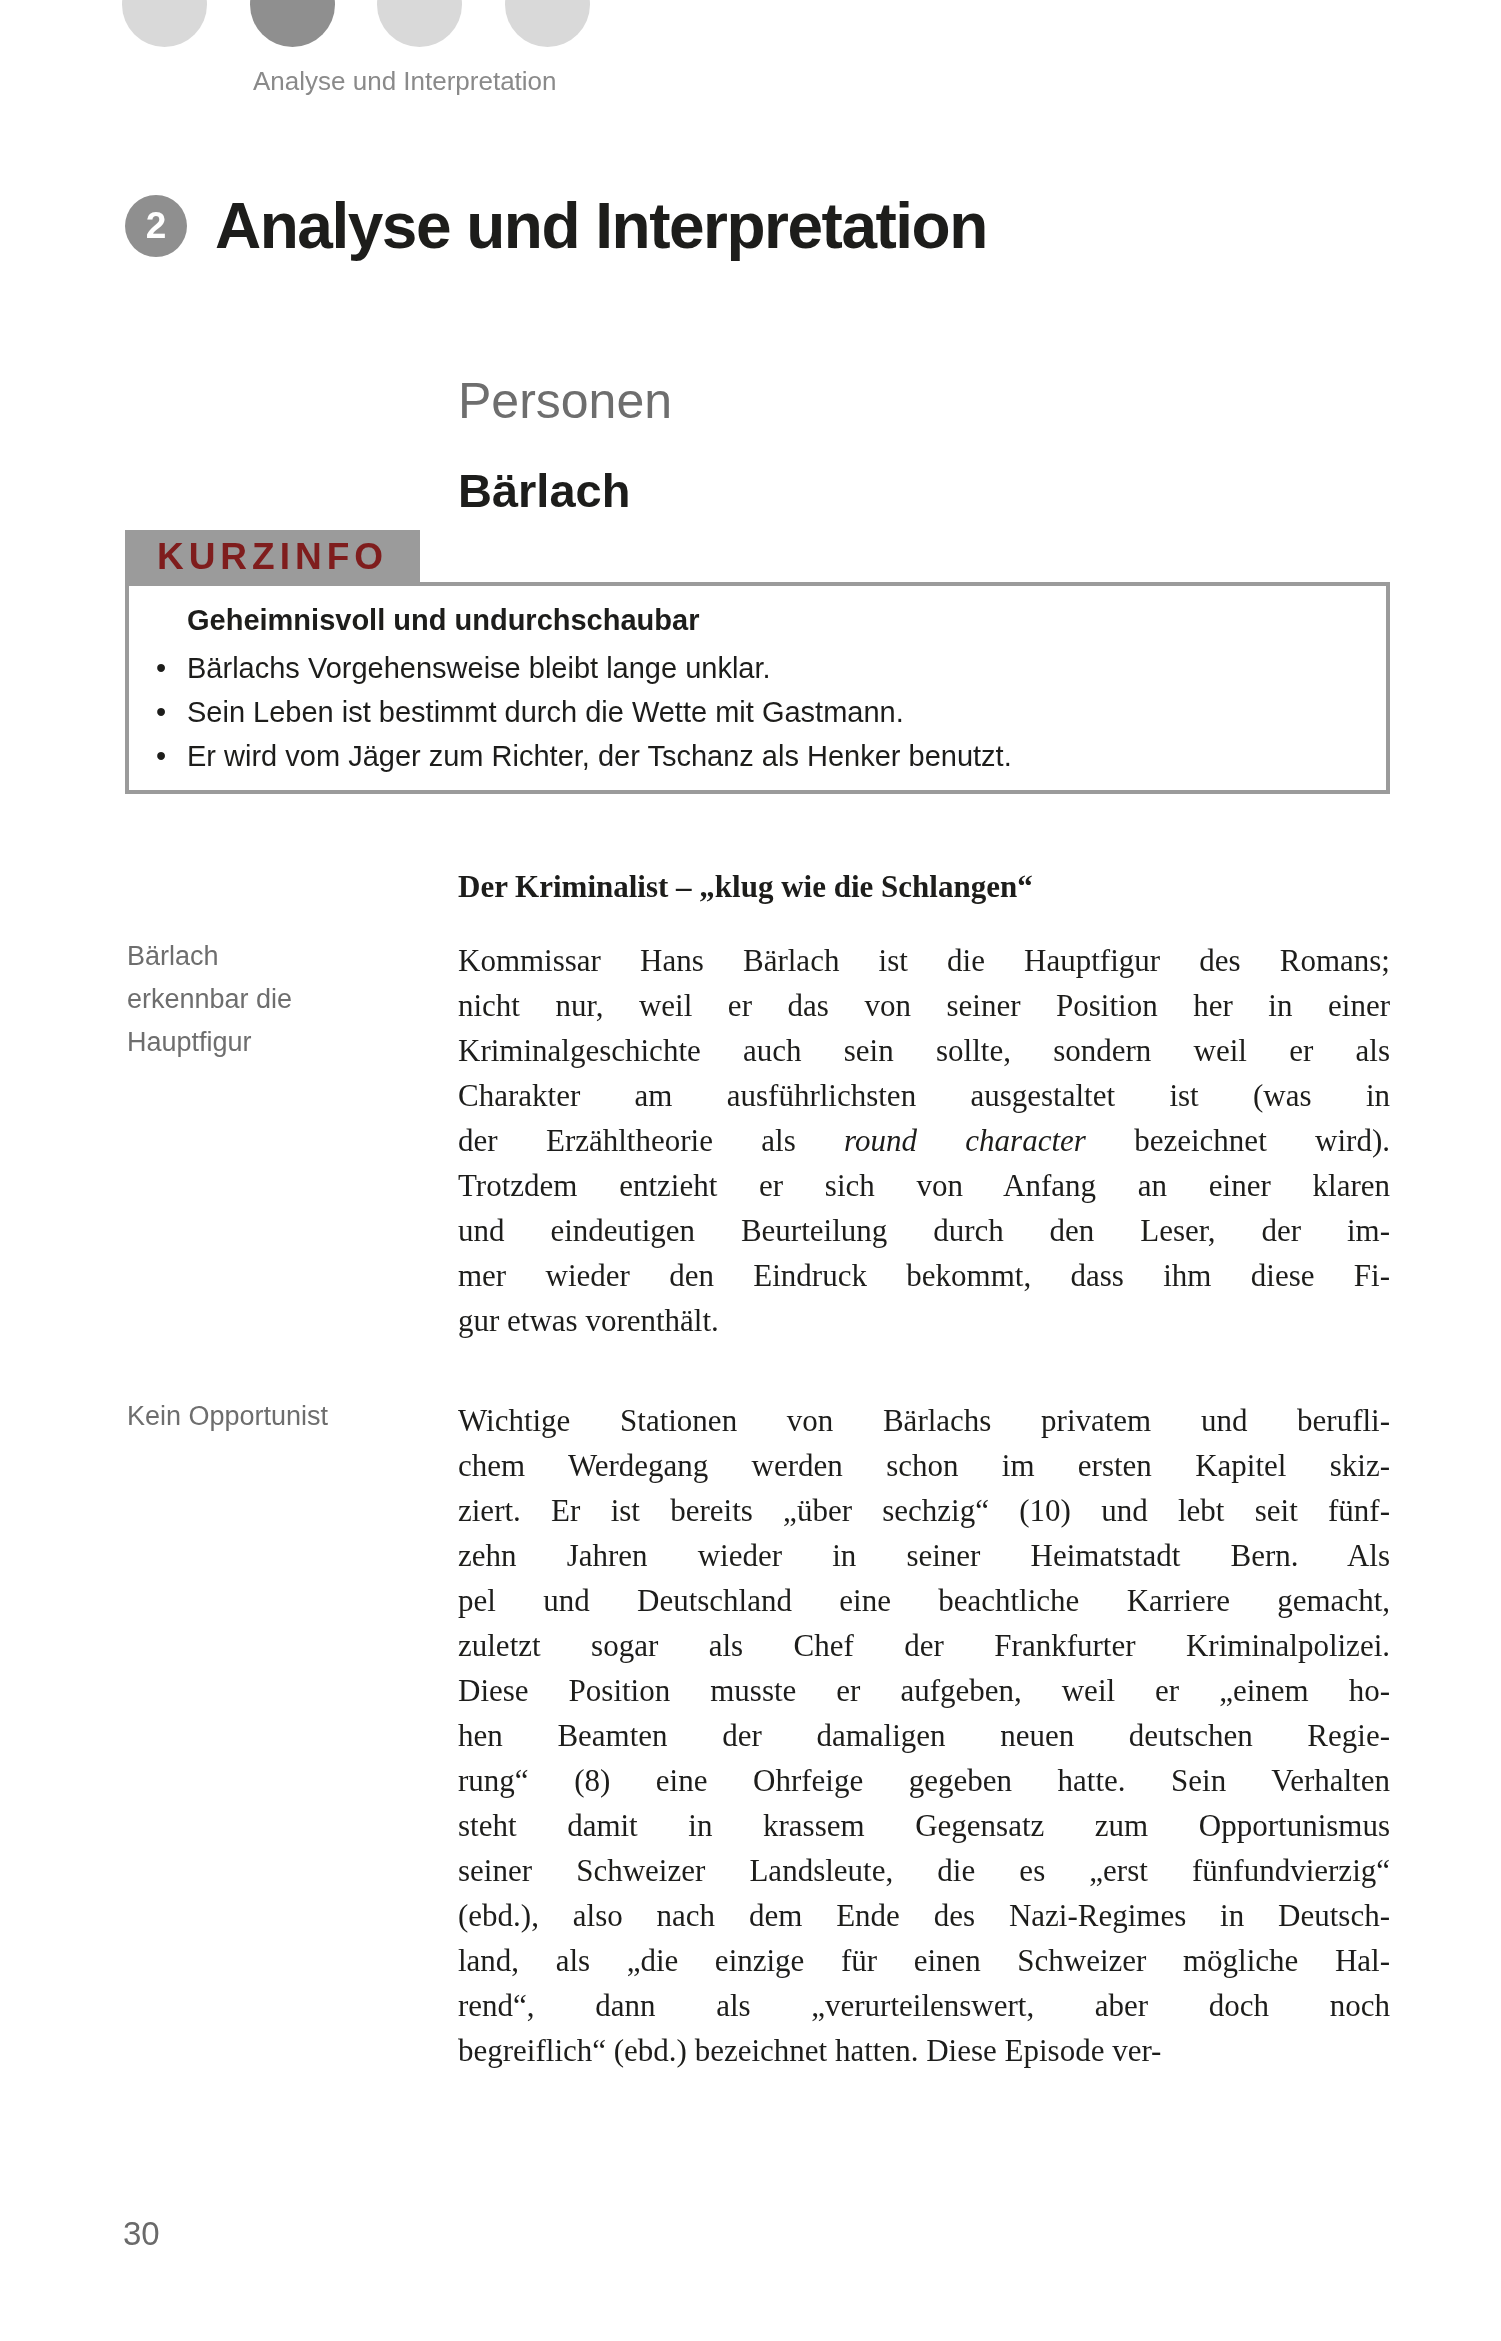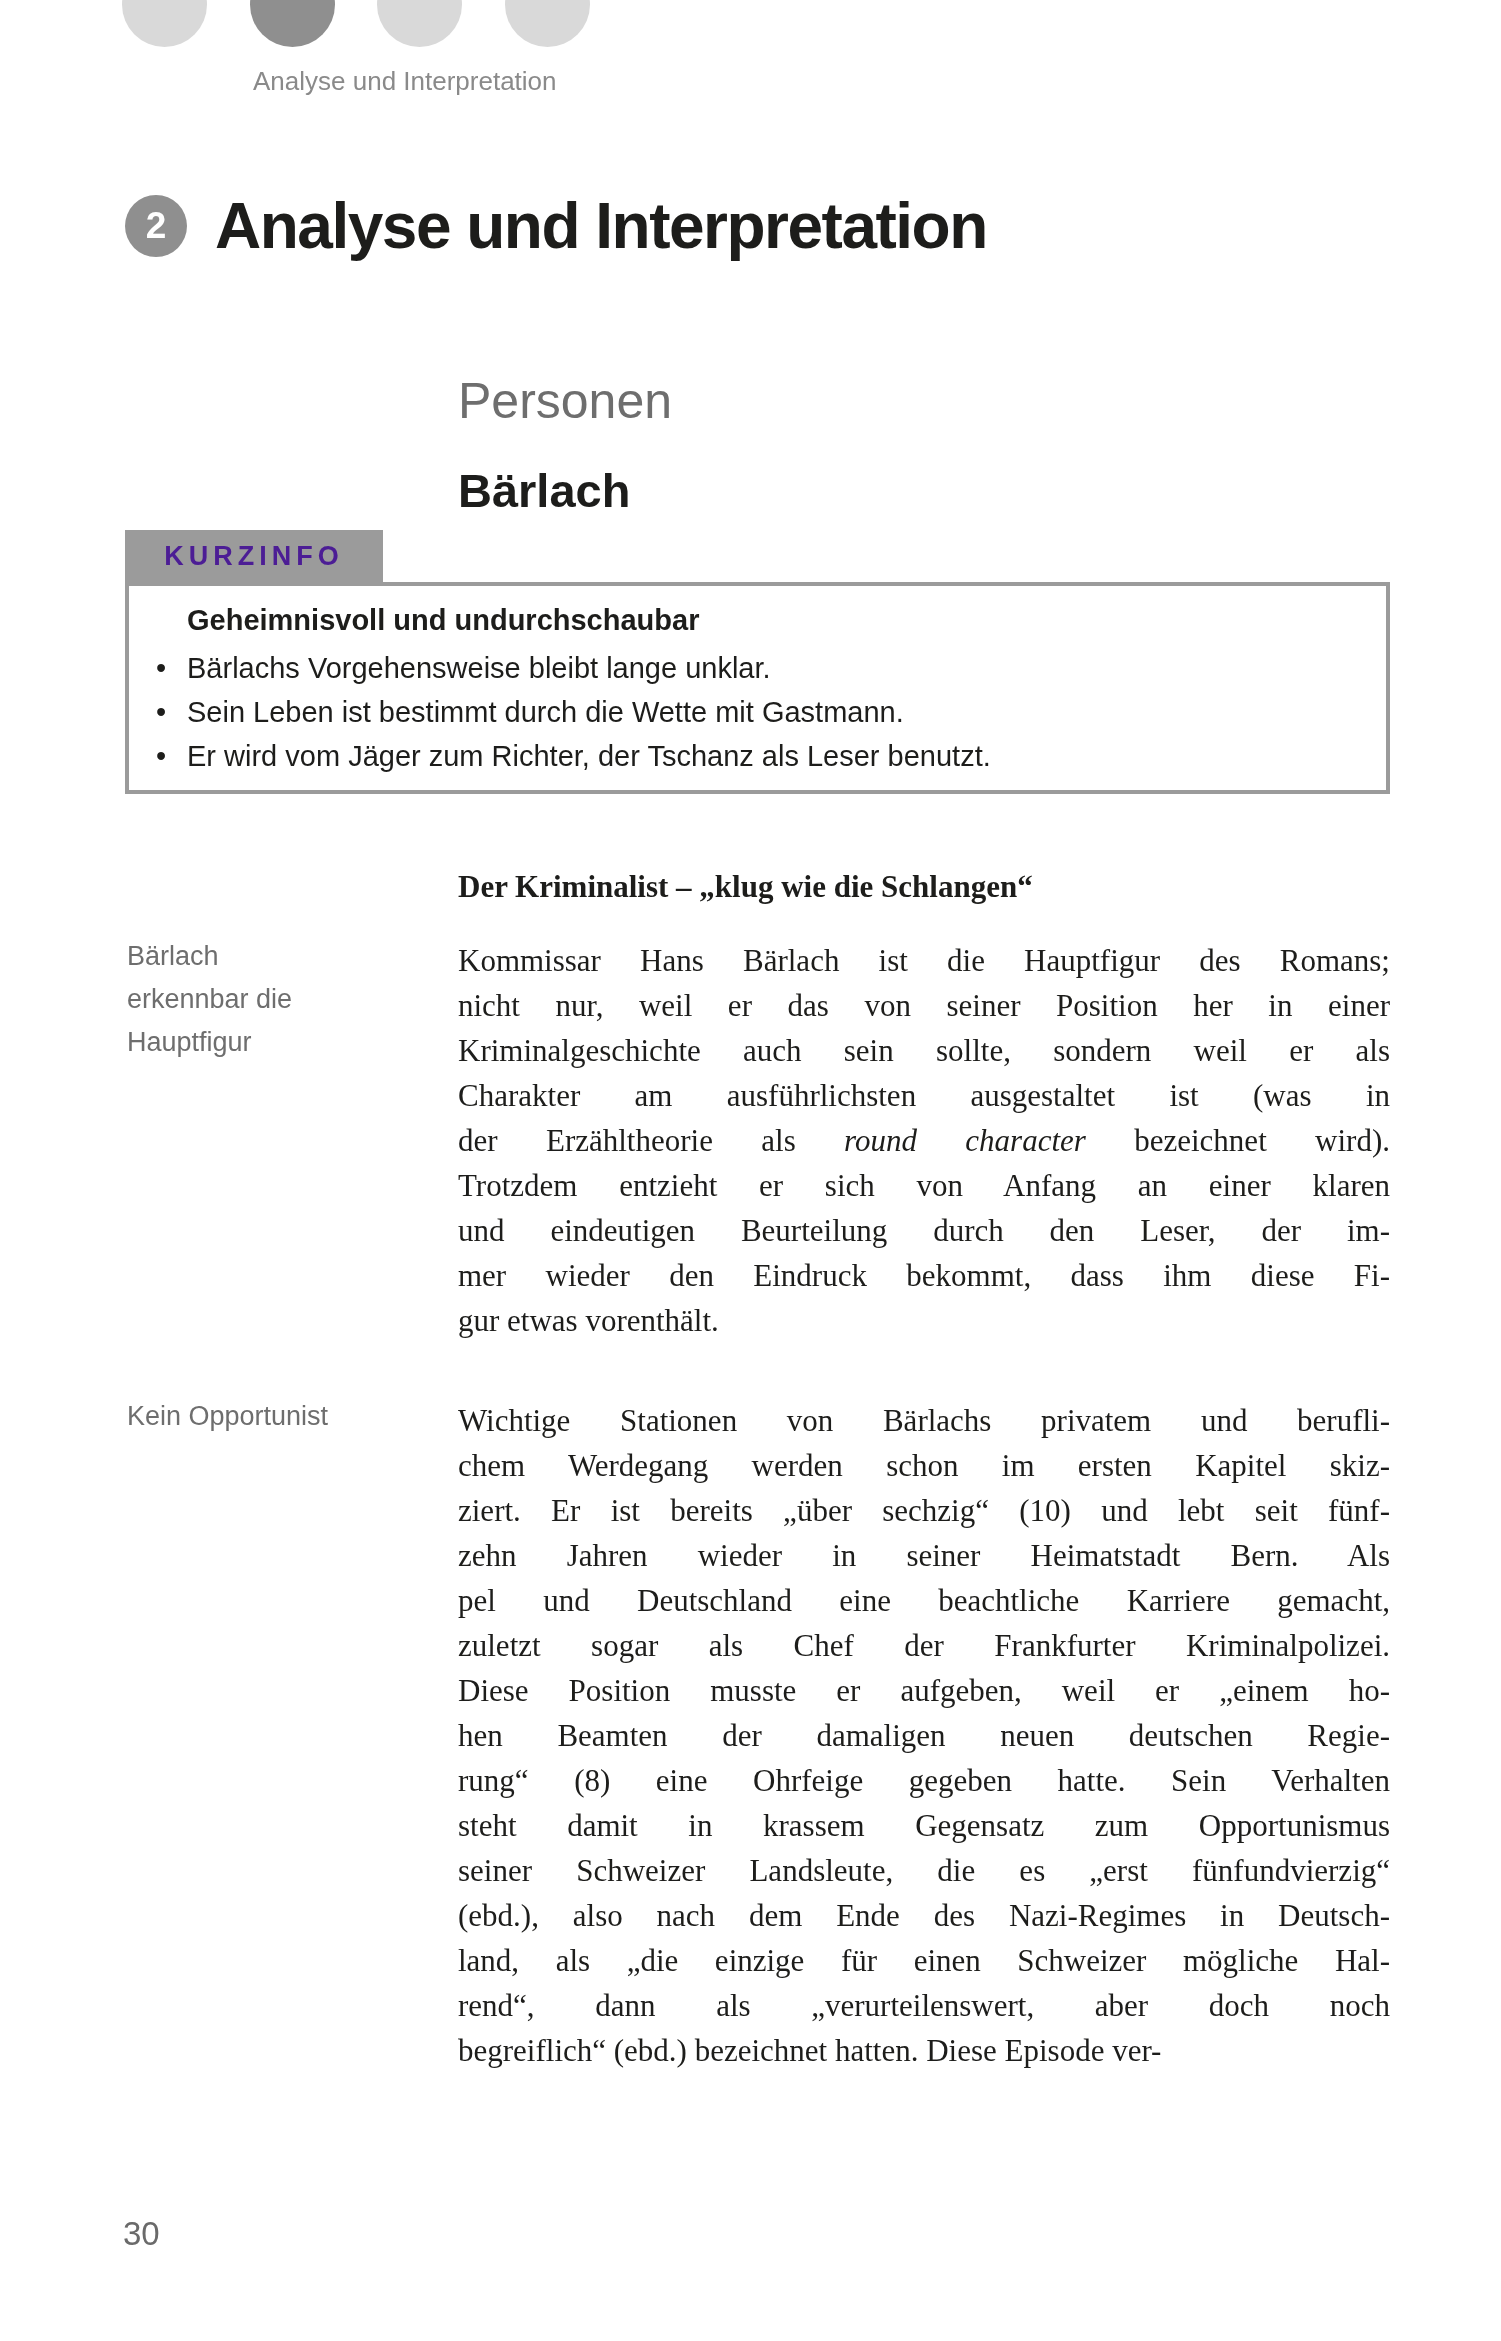--- a/index.html
+++ b/index.html
@@ -44,23 +44,23 @@
   }
   .section-subtitle {
     position: absolute; left: 458px; top: 464px; margin: 0;
     font-size: 47px; line-height: 54px; font-weight: bold; color: #1d1d1b;
   }
 
   
   .kurzinfo { position: absolute; left: 125px; top: 530px; width: 1265px; }
   .kurzinfo-tab {
     position: relative; z-index: 2;
-    width: 258px; height: 53px;
+    width: 295px; height: 53px;
     display: flex; align-items: center; justify-content: center;
-    color: #4c1d95; font-size: 27px; font-weight: bold; letter-spacing: 5px;
+    color: #7f1d1d; font-size: 37px; font-weight: bold; letter-spacing: 5px;
   }
   .kurzinfo-box {
     position: relative; z-index: 1; margin-top: -1px;
     border: 4px solid #9b9b9b; box-sizing: border-box;
     padding: 16px 30px 12px 58px;
   }
   .kurzinfo-title { font-size: 29px; line-height: 36px; font-weight: bold; margin-bottom: 8px; }
   .kurzinfo-list { list-style: none; margin: 0; padding: 0; }
   .kurzinfo-list li {
     position: relative; font-size: 29px; line-height: 44px; padding-left: 0;
@@ -123,21 +123,21 @@
   <h2 class="section-title">Personen</h2>
   <h3 class="section-subtitle">Bärlach</h3>
 
   <div class="kurzinfo">
     <div class="kurzinfo-tab" style="background: rgb(155, 155, 155);">KURZINFO</div>
     <div class="kurzinfo-box" style="border-color: rgb(155, 155, 155);">
       <div class="kurzinfo-title">Geheimnisvoll und undurchschaubar</div>
       <ul class="kurzinfo-list">
           <li>Bärlachs Vorgehensweise bleibt lange unklar.</li>
           <li>Sein Leben ist bestimmt durch die Wette mit Gastmann.</li>
-          <li>Er wird vom Jäger zum Richter, der Tschanz als Leser benutzt.</li>
+          <li>Er wird vom Jäger zum Richter, der Tschanz als Henker benutzt.</li>
         </ul>
     </div>
   </div>
 
   <h4 class="body-heading">Der Kriminalist – „klug wie die Schlangen“</h4>
 
   <aside class="margin-note note-1">
       <div>Bärlach</div>
       <div>erkennbar die</div>
       <div>Hauptfigur</div>

